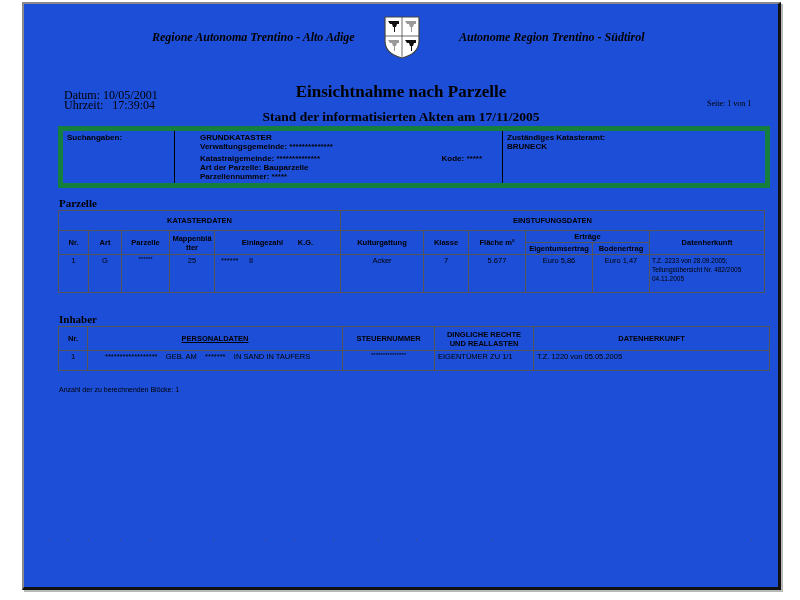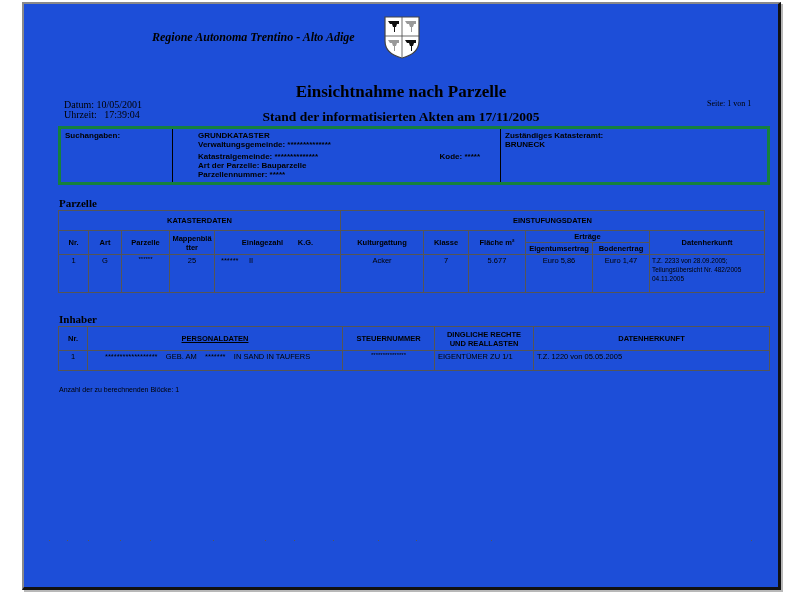--- a/index.html
+++ b/index.html
@@ -11,24 +11,24 @@
           border-right:3px solid #111; border-bottom:3px solid #111;
           box-shadow: 2px 2px 0 #b8b8b8; }
   .serif { font-family:"Liberation Serif", serif; }
   .abs { position:absolute; }
   .reg-left { left:128px; top:26px; font-size:12px; font-style:italic; font-weight:bold; }
   .reg-right { left:435px; top:26px; font-size:12px; font-style:italic; font-weight:bold; }
   .coat { left:359px; top:11px; width:38px; height:44px; }
   .office { left:0; width:754px; top:63px; text-align:center; font-size:13px; }
   .title { left:0; width:754px; top:78px; text-align:center; font-size:17px; font-weight:bold; }
   .subtitle { left:0; width:754px; top:97px; text-align:center; font-size:13.5px; font-weight:bold;margin-top:8px; }
-  .datum { left:40px; top:86px; font-size:10px; line-height:10px;margin-top:10px; }
+  .datum { left:40px; top:86px; font-size:12px; line-height:10px; }
   .seite { left:683px; top:95px; font-size:8px; }
   table { border-collapse:collapse; }
-  .search { position:absolute; left:34px; top:122px; width:712px; height:59px; border:3px solid #15803d; font-size:8px; }
+  .search { position:absolute; left:34px; top:122px; width:712px; height:59px; border:5px solid #15803d; font-size:8px; }
   .search td { vertical-align:top; font-weight:bold; padding:2px 4px; }
   .search .c1 { width:103px; border-right:1px solid #000; }
   .search .c2 { width:298px; border-right:1px solid #000;padding-left:25px; }
   .sec-head { font-size:11px; font-weight:bold; }
   .parz { position:absolute; left:34px; top:206px; width:707px; font-size:7.5px; }
   .parz td, .parz th { border:1px solid #555; text-align:center; vertical-align:middle; padding:1px 2px; }
   .parz th { font-weight:bold; }
   .inh { position:absolute; left:34px; top:322px; width:712px; font-size:7.5px; }
   .inh td, .inh th { border:1px solid #555; padding:1px 3px; }
   .inh th { font-weight:bold; text-align:center; }
@@ -53,20 +53,21 @@
           <path d="M5 6 h11 v3 h-2 l-1 3 h-1 v5 h-1 v-5 h-1 l-1 -3 h-2 z"></path>
           <path d="M22 25 h11 v3 h-2 l-1 3 h-1 v5 h-1 v-5 h-1 l-1 -3 h-2 z"></path>
         </g>
         <g fill="#999">
           <path d="M22 6 h11 v3 h-2 l-1 3 h-1 v5 h-1 v-5 h-1 l-1 -3 h-2 z"></path>
           <path d="M5 25 h11 v3 h-2 l-1 3 h-1 v5 h-1 v-5 h-1 l-1 -3 h-2 z"></path>
         </g>
       </svg>
     </div>
 
+    <div class="abs serif reg-right">Autonome Region Trentino - Südtirol</div>
 
     <div class="abs serif title">Einsichtnahme nach Parzelle</div>
     <div class="abs serif subtitle">Stand der informatisierten Akten am 17/11/2005</div>
 
     <div class="abs serif datum">
       <div><span>Datum:</span> <span>10/05/2001</span></div>
       <div><span>Uhrzeit:</span>&nbsp;&nbsp; <span>17:39:04</span></div>
     </div>
 
     <div class="abs serif seite">Seite: 1 von 1</div>

